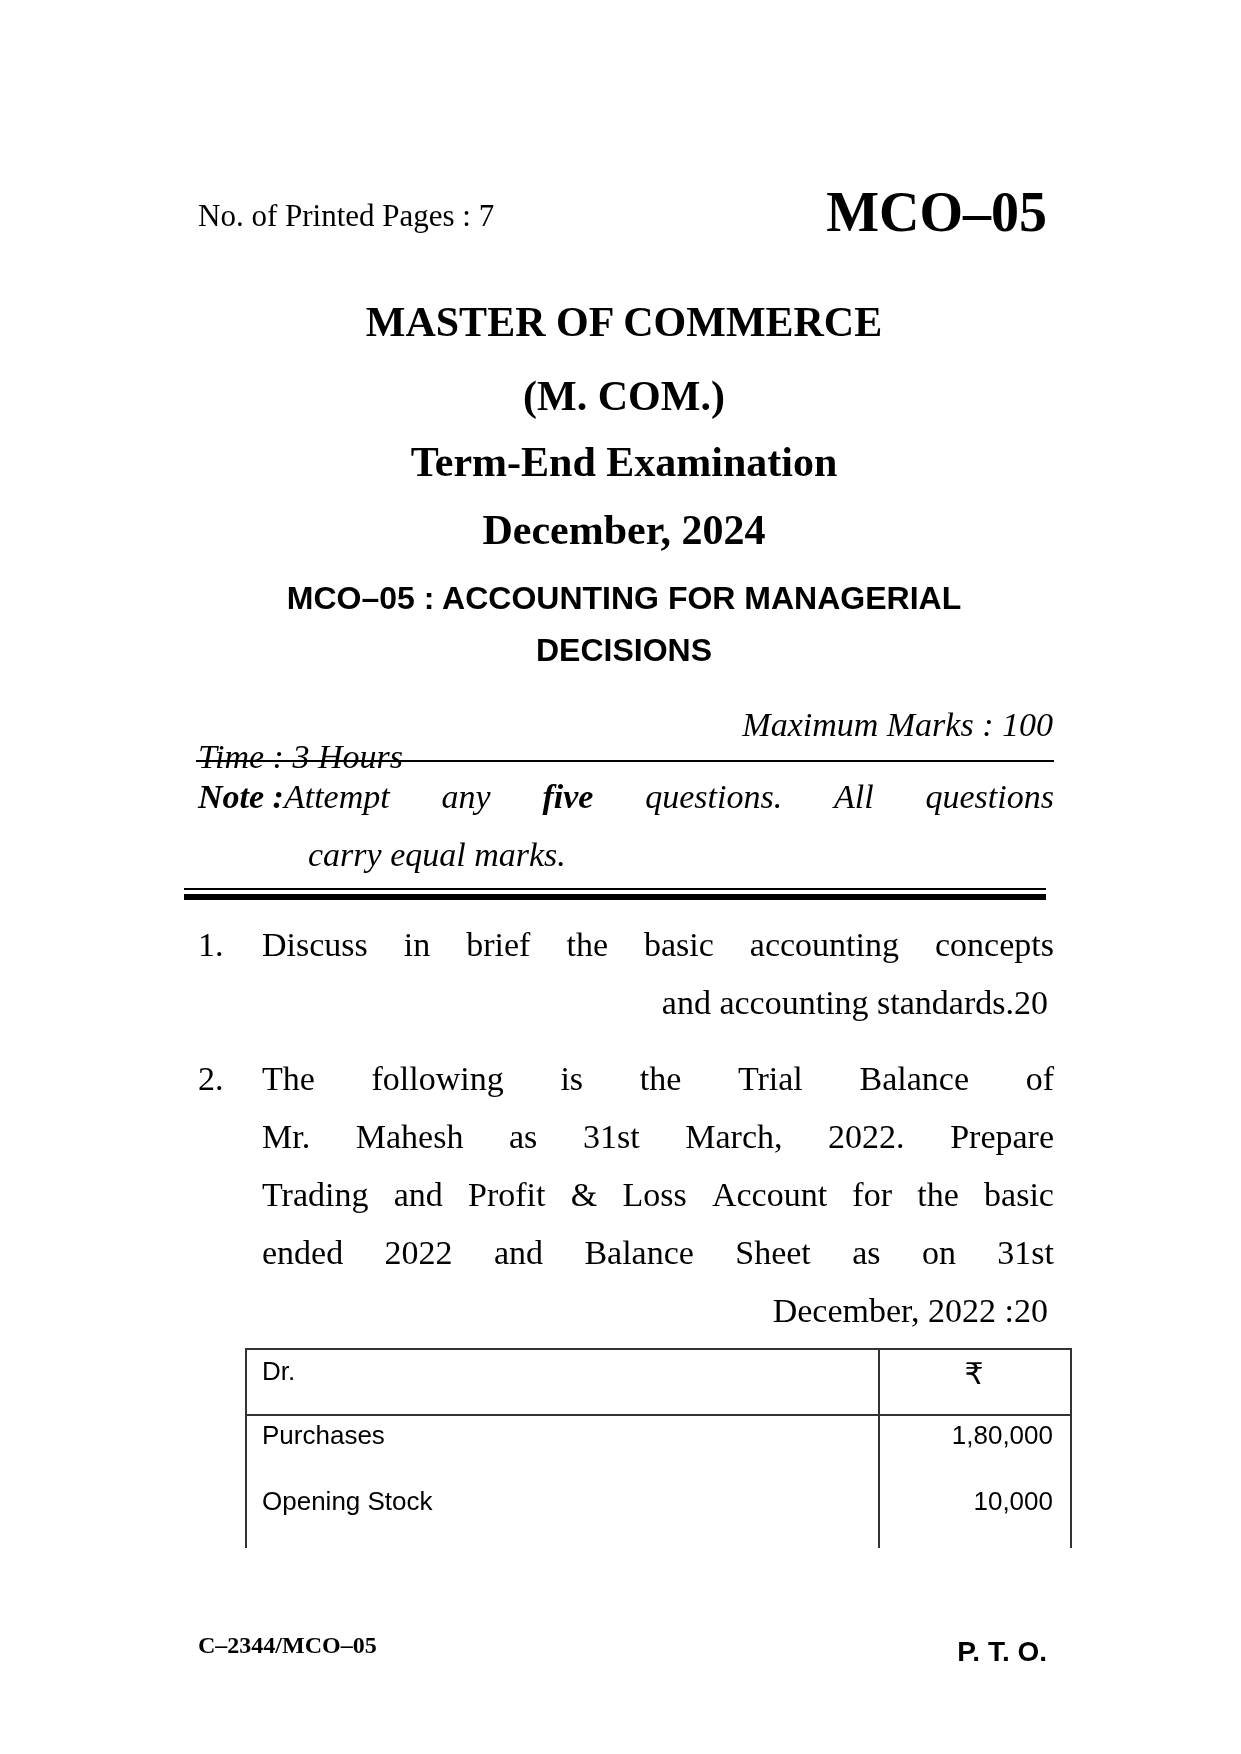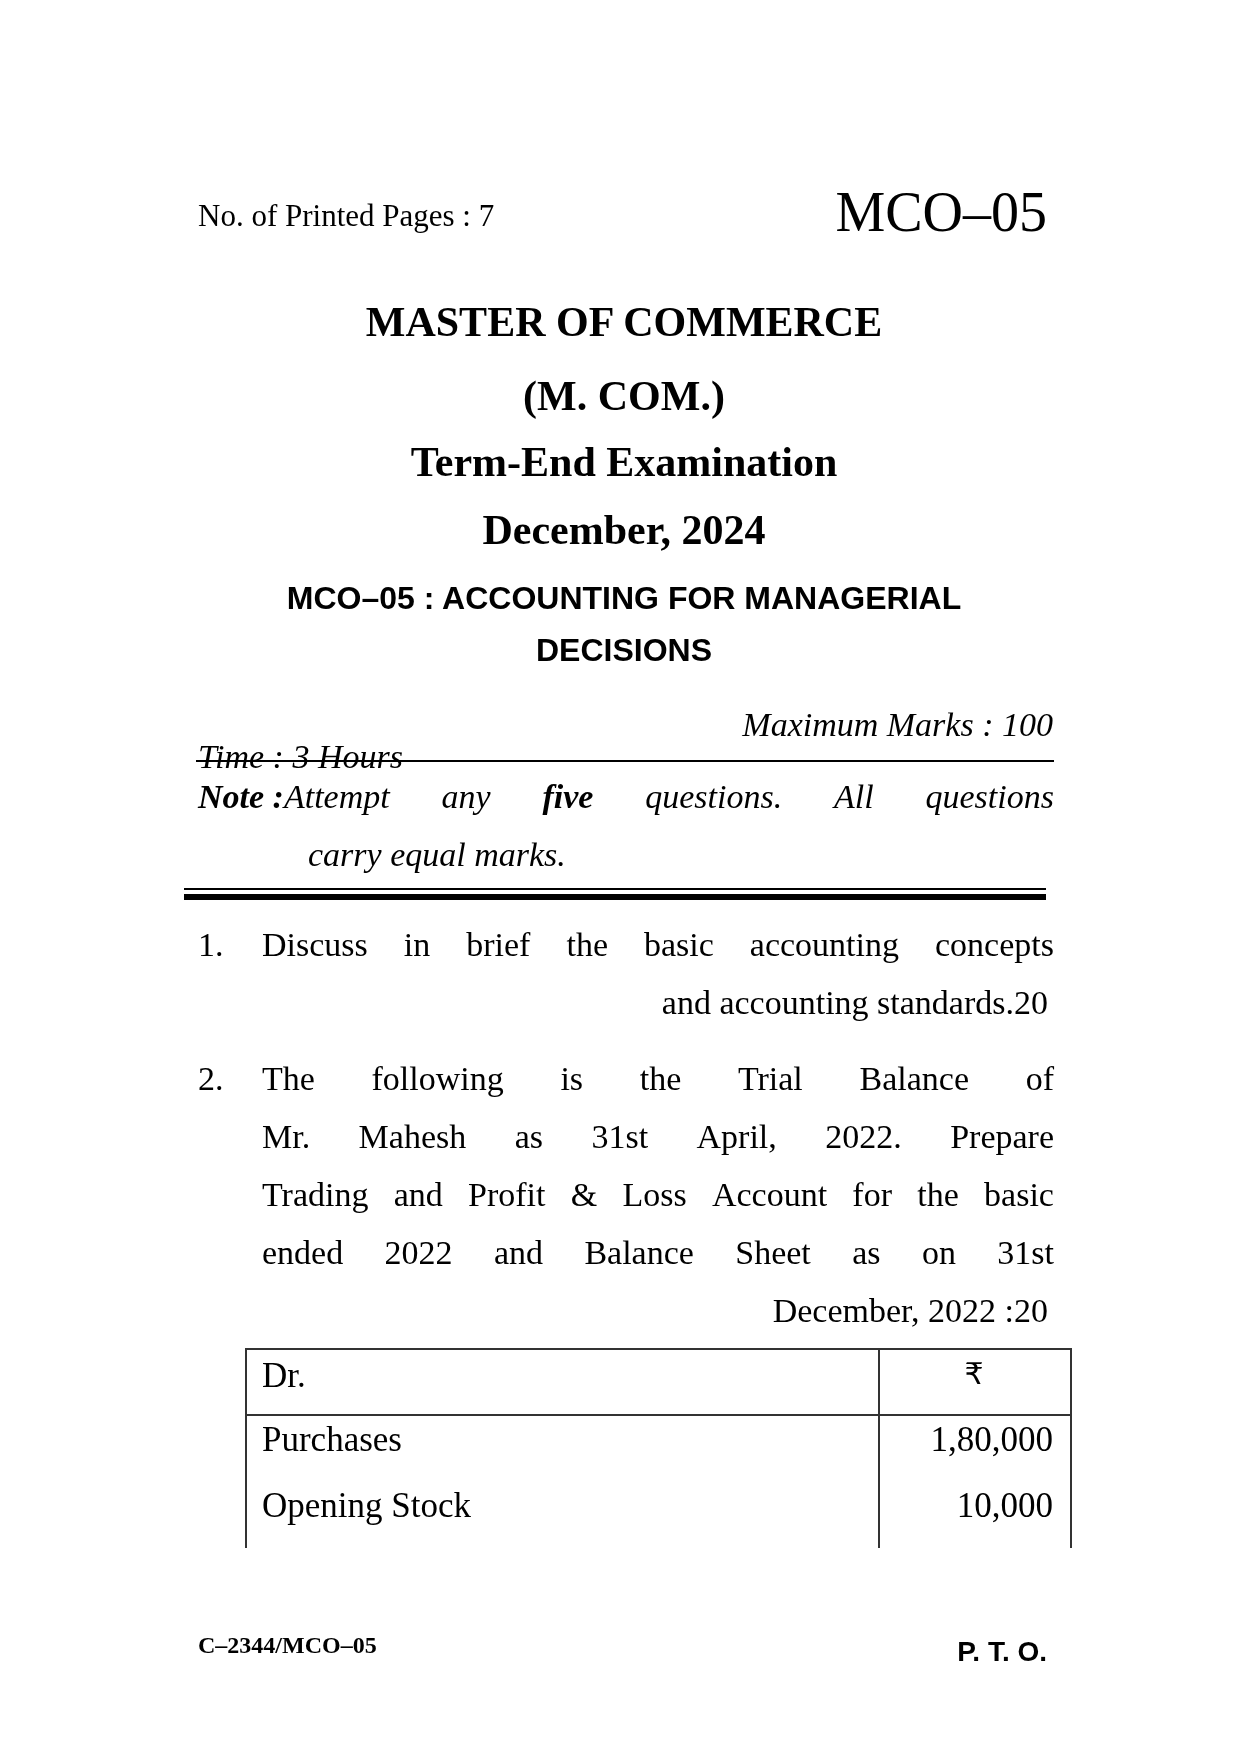--- a/index.html
+++ b/index.html
@@ -1,20 +1,20 @@
 <!DOCTYPE html>
 <html><head>
   <meta charset="utf-8">
   <style>
     html, body { margin: 0; padding: 0; background: #ffffff; }
     body { width: 1241px; height: 1754px; position: relative; overflow: hidden; color: #000; font-family: "DejaVu Serif", "Liberation Serif", serif; }
     .abs { position: absolute; }
 
     .pages { left: 198px; top: 198px; font-size: 31px; font-family: "Liberation Serif", serif; }
-    .code { right: 194px; top: 180px; font-size: 56px; font-weight: normal; font-family: "Liberation Serif", serif; }
+    .code { right: 194px; top: 180px; font-size: 56px; font-weight: bold; font-family: "Liberation Serif", serif; }
 
     .center { left: 0; width: 1248px; text-align: center; font-weight: bold; font-family: "Liberation Serif", serif; }
     .t1 { top: 298px; font-size: 42px; }
     .t2 { top: 372px; font-size: 42px; }
     .t3 { top: 438px; font-size: 42px; }
     .t4 { top: 506px; font-size: 42px; }
     .subj { left: 0; width: 1248px; text-align: center; font-weight: bold; font-size: 32px; font-family: "Liberation Sans", sans-serif; line-height: 56px; }
     .subj1 { top: 570px; }
     .subj2 { top: 622px; }
 
@@ -34,21 +34,21 @@
     .q1 { top: 916px; }
     .q2 { top: 1050px; }
     .qnum { position: absolute; left: 0; top: 0; }
     .qbody { margin-left: 64px; }
     .justify-line { display: flex; justify-content: space-between; }
     .marks-line { display: flex; justify-content: flex-end; }
     .marks-val { padding-right: 6px; }
     .tbl-box { left: 245px; top: 1348px; width: 823px; height: 198px; border-left: 2px solid #333; border-right: 2px solid #333; border-top: 2px solid #333; }
     .tbl-head-line { left: 245px; top: 1414px; width: 825px; height: 2px; background: #333; }
     .tbl-vline { left: 878px; top: 1348px; width: 2px; height: 200px; background: #333; }
-    .cell { font-size: 35px; font-family: Liberation Serif, serif; }
+    .cell { font-size: 26px; font-family: Liberation Sans, sans-serif; }
     .c-dr { left: 262px; top: 1356px; }
     .c-rs { left: 880px; width: 188px; text-align: center; top: 1356px; font-family: "DejaVu Sans", sans-serif; font-size: 30px; }
     .c-r1l { left: 262px; top: 1420px; }
     .c-r1v { right: 188px; top: 1420px; }
     .c-r2l { left: 262px; top: 1486px; }
     .c-r2v { right: 188px; top: 1486px; }
 
     .foot-l { left: 198px; top: 1632px; font-size: 24px; font-weight: bold; font-family: "Liberation Serif", serif; }
     .foot-r { right: 194px; top: 1636px; font-size: 28px; font-weight: bold; font-family: "Liberation Sans", sans-serif; }
   </style>
@@ -113,21 +113,21 @@
       <span>the</span>
       <span>Trial</span>
       <span>Balance</span>
       <span>of</span>
     </div>
     <div class="justify-line">
       <span>Mr.</span>
       <span>Mahesh</span>
       <span>as</span>
       <span>31st</span>
-      <span>April,</span>
+      <span>March,</span>
       <span>2022.</span>
       <span>Prepare</span>
     </div>
     <div class="justify-line">
       <span>Trading</span>
       <span>and</span>
       <span>Profit</span>
       <span>&amp;</span>
       <span>Loss</span>
       <span>Account</span>

